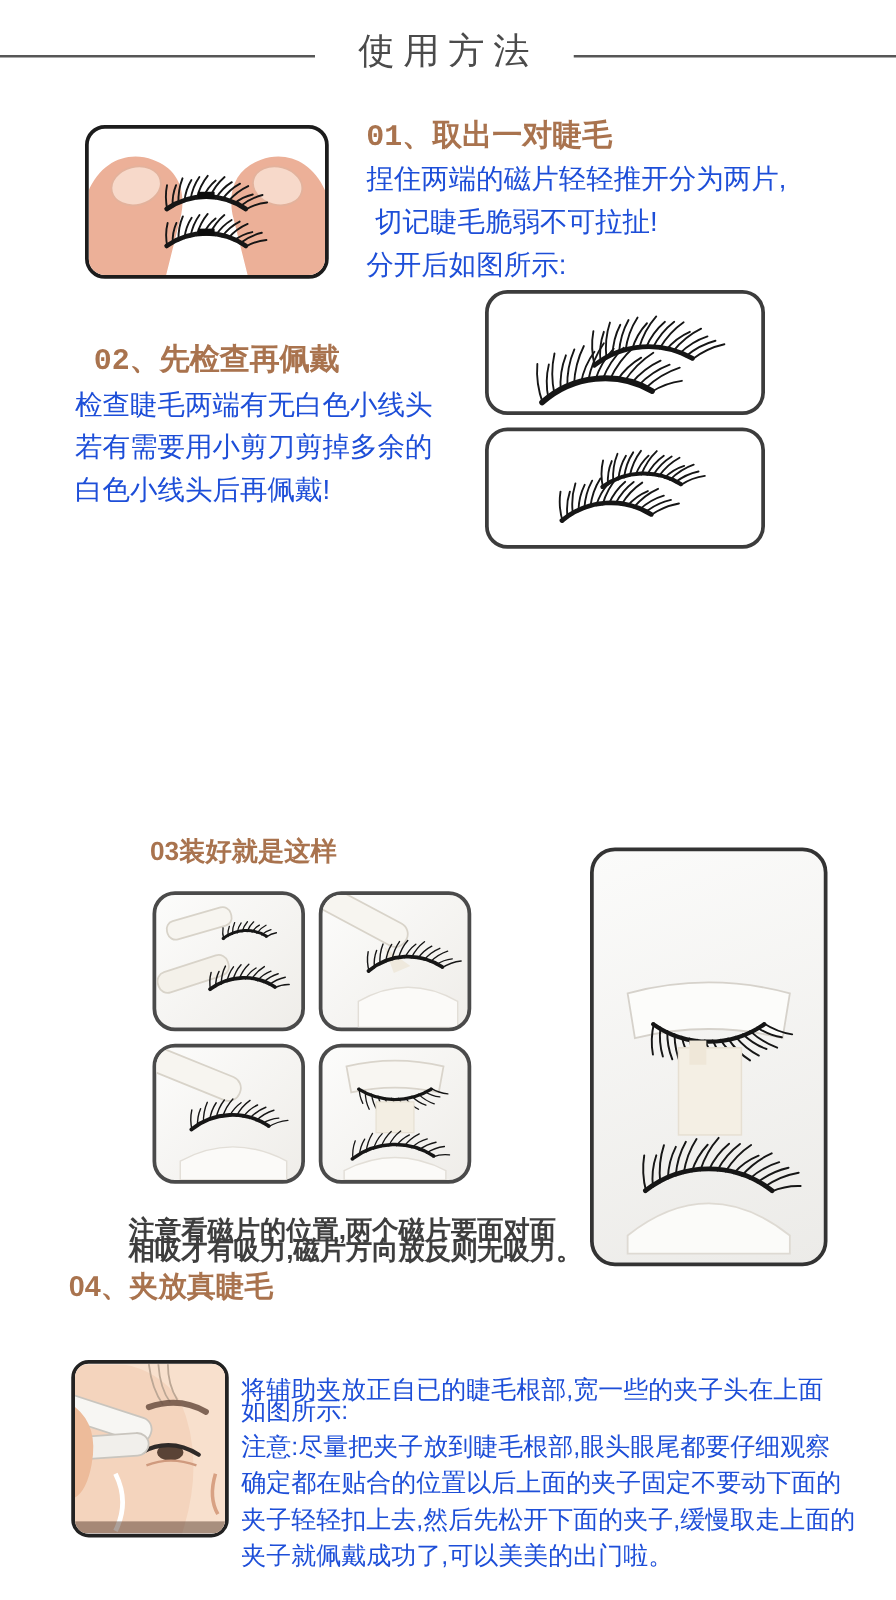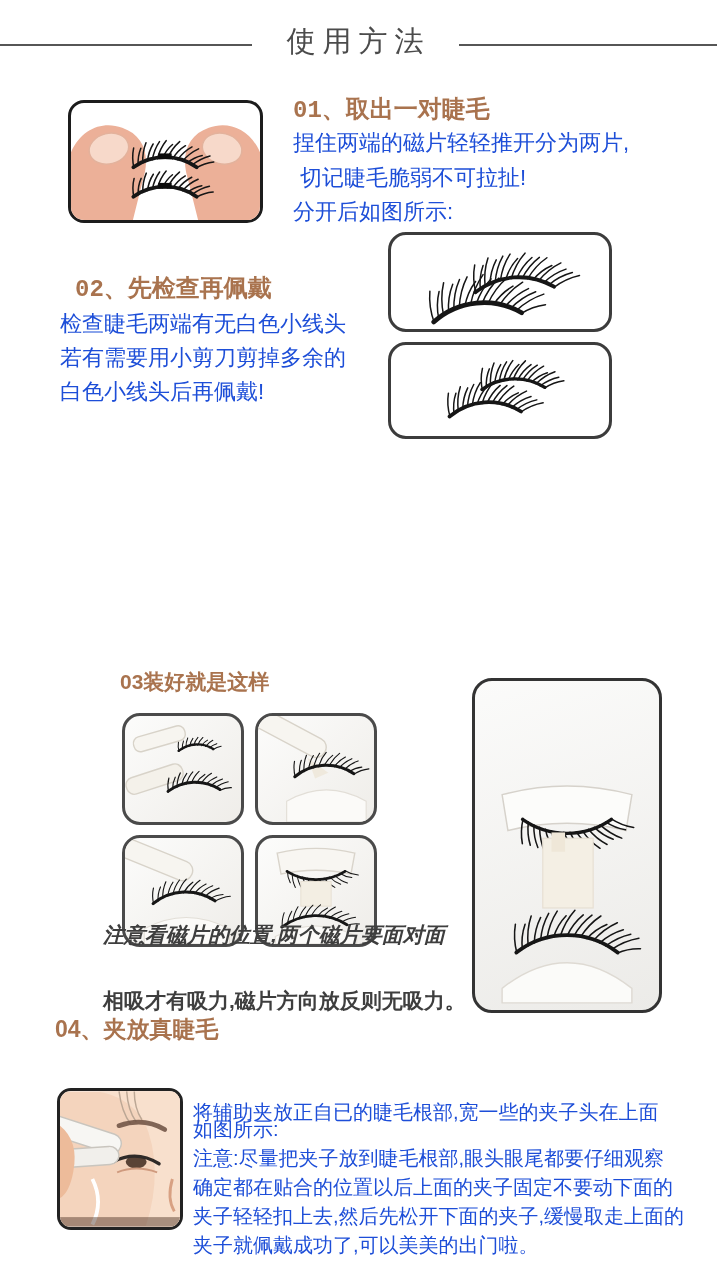--- a/index.html
+++ b/index.html
@@ -355,21 +355,21 @@
           <path d="M122.3 265.6 Q133.1 253.4 147.0 247.2" stroke="#161616" stroke-width="1.6" fill="none" stroke-linecap="round"></path>
           <path d="M128.8 268.1 Q139.8 258.4 153.2 254.5" stroke="#161616" stroke-width="1.6" fill="none" stroke-linecap="round"></path>
           <path d="M135.1 271.2 Q147.0 262.2 160.9 259.1" stroke="#161616" stroke-width="1.6" fill="none" stroke-linecap="round"></path>
           <path d="M141.1 274.8 Q154.4 265.7 169.3 263.2" stroke="#161616" stroke-width="1.6" fill="none" stroke-linecap="round"></path>
           <path d="M146.7 278.8 Q158.3 273.7 170.9 274.2" stroke="#161616" stroke-width="1.6" fill="none" stroke-linecap="round"></path>
         </g>
       <path d="M28,330 L28,315 Q95,262 162,315 L162,330 Z" fill="#fbfbf9" stroke="#dedad3" stroke-width="1.5"></path>
     </svg>
   </div>
 
-  <div class="t fs21 bold" style="left:103px;top:922px;font-style:italic;">注意看磁片的位置,两个磁片要面对面</div>
+  <div class="t fs21 bold" style="left:103px;top:972px;">注意看磁片的位置,两个磁片要面对面</div>
   <div class="t fs21 bold" style="left:103px;top:988px;">相吸才有吸力,磁片方向放反则无吸力。</div>
 
   <div class="h-brown fs23" style="left:55px;top:1016px;">04、夹放真睫毛</div>
 
   <div class="imgbox frame-eye">
     <svg viewBox="0 0 126 142">
       <rect x="0" y="0" width="126" height="142" fill="#f4d4bd"></rect>
       <path d="M0,0 L126,0 L126,142 L90,142 Q110,80 88,30 Q70,5 40,0 Z" fill="#f8e0cd"></path>
       <path d="M62,0 C64,16 68,26 74,34 M70,0 C71,14 74,24 80,32 M78,0 C78,12 81,22 86,30" stroke="#bca795" stroke-width="1.5" fill="none"></path>
       <path d="M62,36 Q88,27 110,40" stroke="#6b4f41" stroke-width="5" fill="none" opacity="0.85" stroke-linecap="round"></path>

